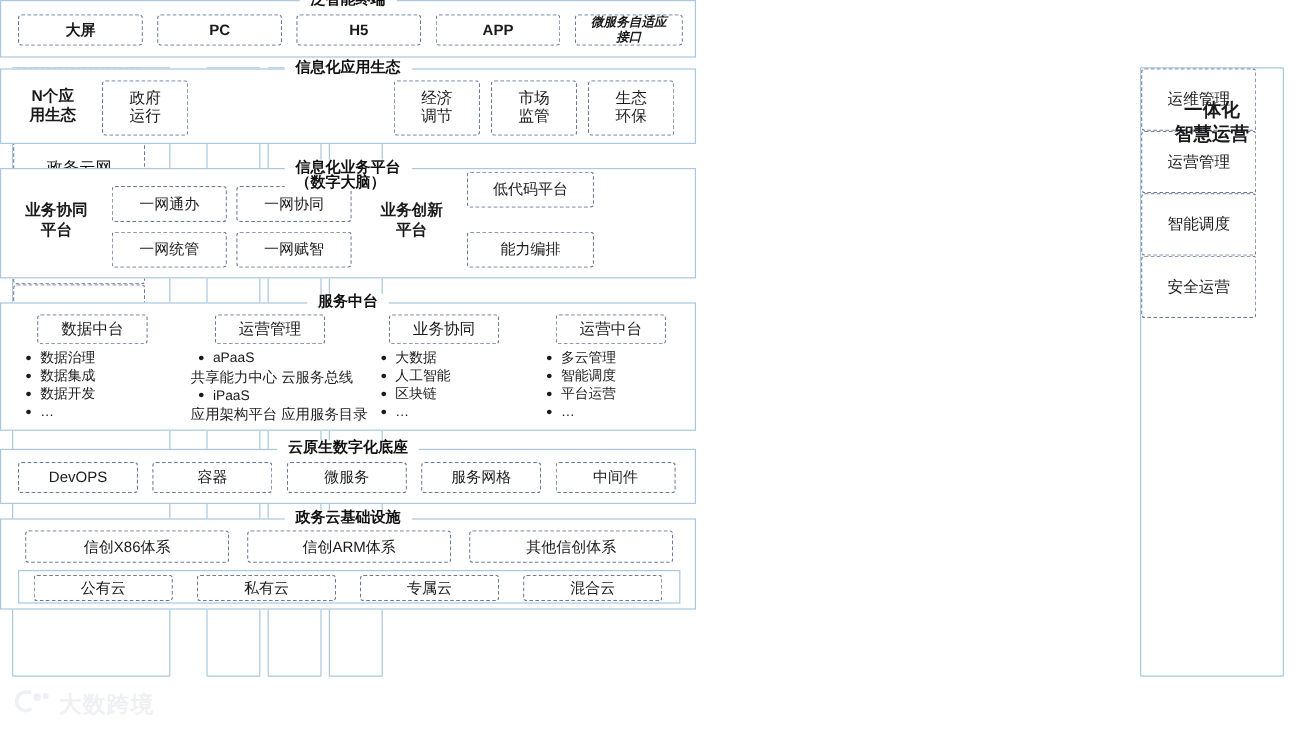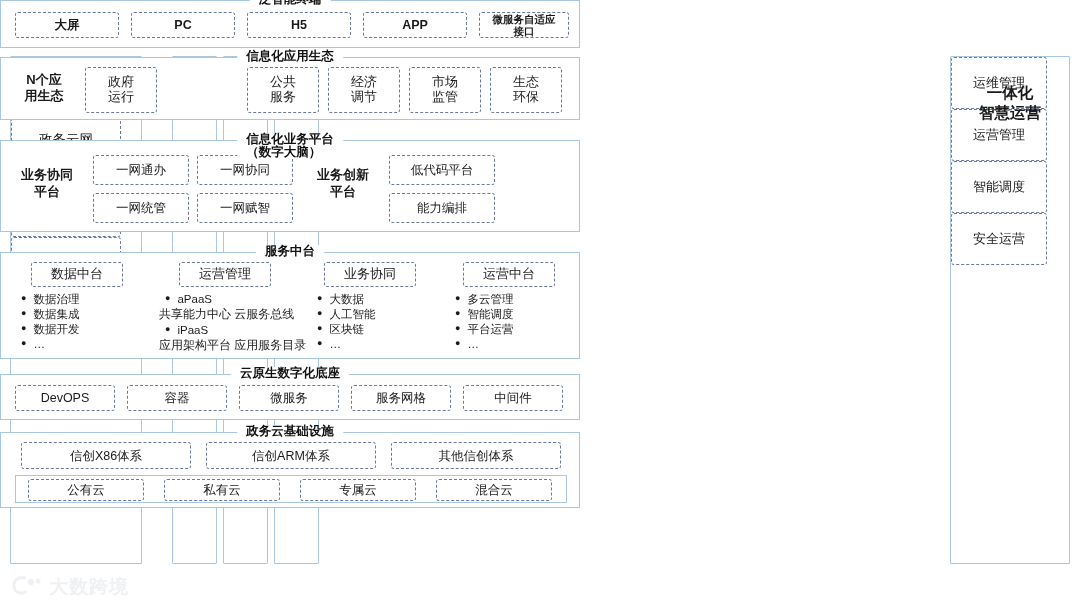--- a/index.html
+++ b/index.html
@@ -59,21 +59,21 @@
   #main-stack{left:360px;top:56px;width:532px;height:508px;border:none;background:transparent;margin-top:13px;}
   .block{position:absolute;left:0;width:580px;border:1.4px solid #a9c7de;background:#fff;box-sizing:border-box;}
 
   
   #b-term{top:0px;height:48px;}
   #b-term .dash{position:absolute;top:11px;height:26px;font-size:12.5px;font-weight:bold;}
   #b-term .t0{left:14px;width:104px}
   #b-term .t1{left:130px;width:104px}
   #b-term .t2{left:246px;width:104px}
   #b-term .t3{left:362px;width:104px}
-  #b-term .t4{left:478px;width:90px;font-size:10.5px;line-height:1.15;font-weight:bold;}
+  #b-term .t4{left:478px;width:90px;font-size:10.5px;line-height:1.15;font-weight:bold;font-style:italic;}
 
   
   #b-app{top:57px;height:63px;}
   #b-app .lbl{position:absolute;left:10px;top:14px;width:66px;font-size:13px;font-weight:bold;text-align:center;line-height:1.25;}
   #b-app .dash{position:absolute;top:9px;height:46px;width:72px;font-size:13px;}
   #b-app .a0{left:84px}
   #b-app .a1{left:165px}
   #b-app .a2{left:246px}
   #b-app .a3{left:327px}
   #b-app .a4{left:408px}
@@ -82,21 +82,21 @@
   
   #b-biz{top:140px;height:92px;}
   #b-biz .lbl{position:absolute;font-size:13px;font-weight:bold;text-align:center;line-height:1.3;}
   #b-biz .lbl-a{left:10px;top:26px;width:72px}
   #b-biz .lbl-b{left:306px;top:26px;width:72px}
   #b-biz .dash{position:absolute;height:30px;font-size:12.5px;}
   #b-biz .c0{left:92px;width:96px;top:14px}
   #b-biz .c1{left:92px;width:96px;top:52px}
   #b-biz .c2{left:196px;width:96px;top:14px}
   #b-biz .c3{left:196px;width:96px;top:52px}
-  #b-biz .c4{left:388px;width:106px;top:14px}
+  #b-biz .c4{left:388px;width:106px;top:2px}
   #b-biz .c5{left:388px;width:106px;top:52px}
 
   
   #b-svc{top:252px;height:107px;}
   .svc-col{position:absolute;top:0;height:107px;}
   .svc-col .dash{position:absolute;top:9px;left:50%;transform:translateX(-50%);
     width:92px;height:25px;font-size:13px;}
   .svc-col ul{list-style:none;margin:0;padding:0;position:absolute;top:39px;left:0;right:0;}
   .svc-col li{font-size:11.5px;line-height:1.31;display:flex;align-items:flex-start;padding-left:14px;}
   .svc-col li .bul{flex:0 0 auto;margin-right:7px;font-size:9px;line-height:1.55;}
@@ -233,26 +233,20 @@
     <div class="block" id="b-app">
       <div class="sec-title" style="top:-8px">信息化应用生态</div>
       <div class="lbl ml">
           <div>N个应</div>
           <div>用生态</div>
         </div>
       <div class="dash a0">
           <span class="ml">
             <div>政府</div>
             <div>运行</div>
-          </span>
-        </div>
-      <div class="dash a2">
-          <span class="ml">
-            <div>公共</div>
-            <div>服务</div>
           </span>
         </div>
       <div class="dash a3">
           <span class="ml">
             <div>经济</div>
             <div>调节</div>
           </span>
         </div>
       <div class="dash a4">
           <span class="ml">

